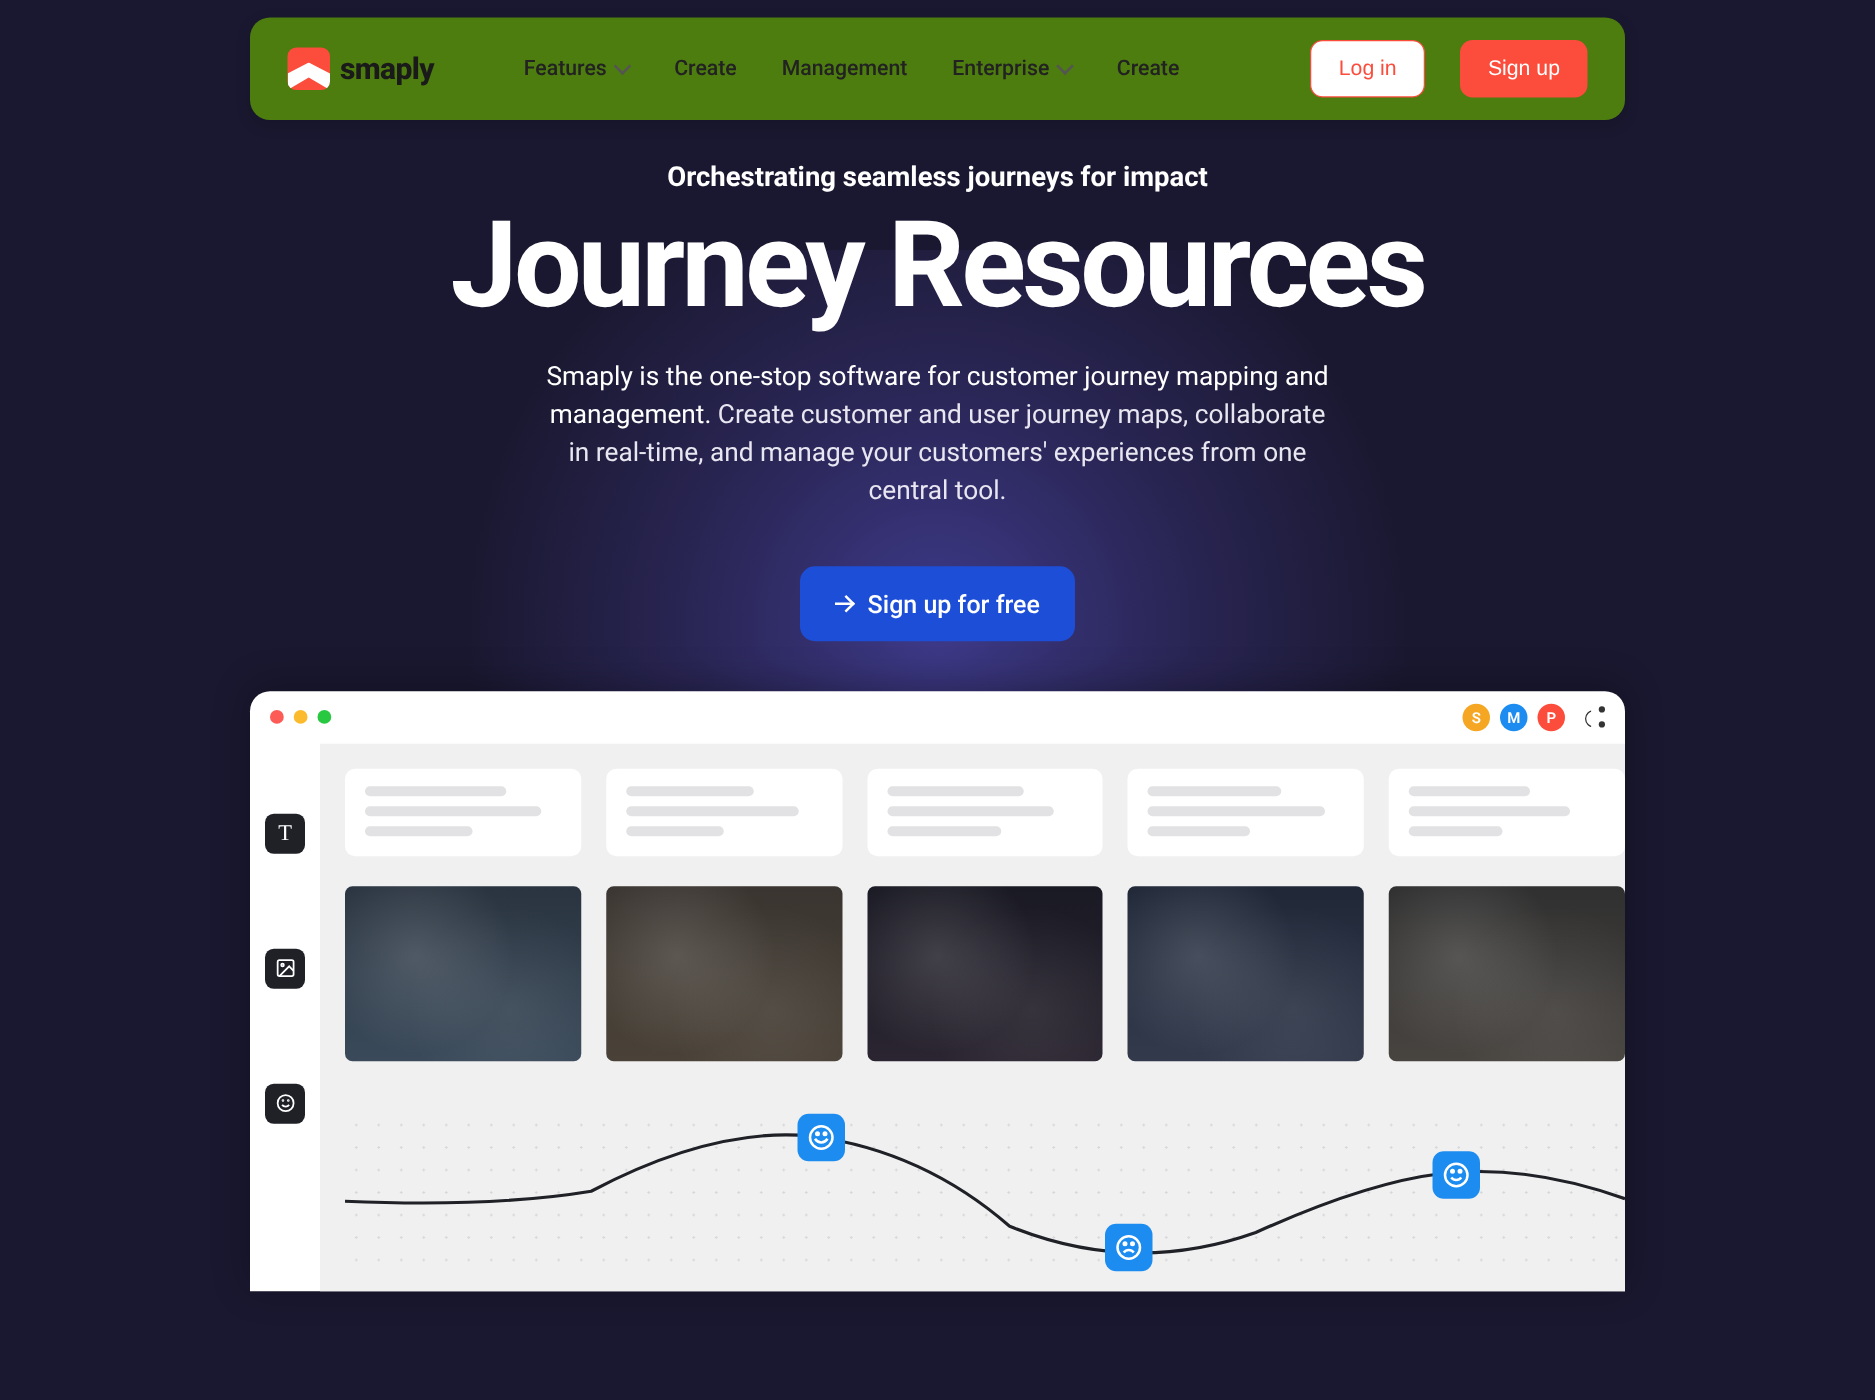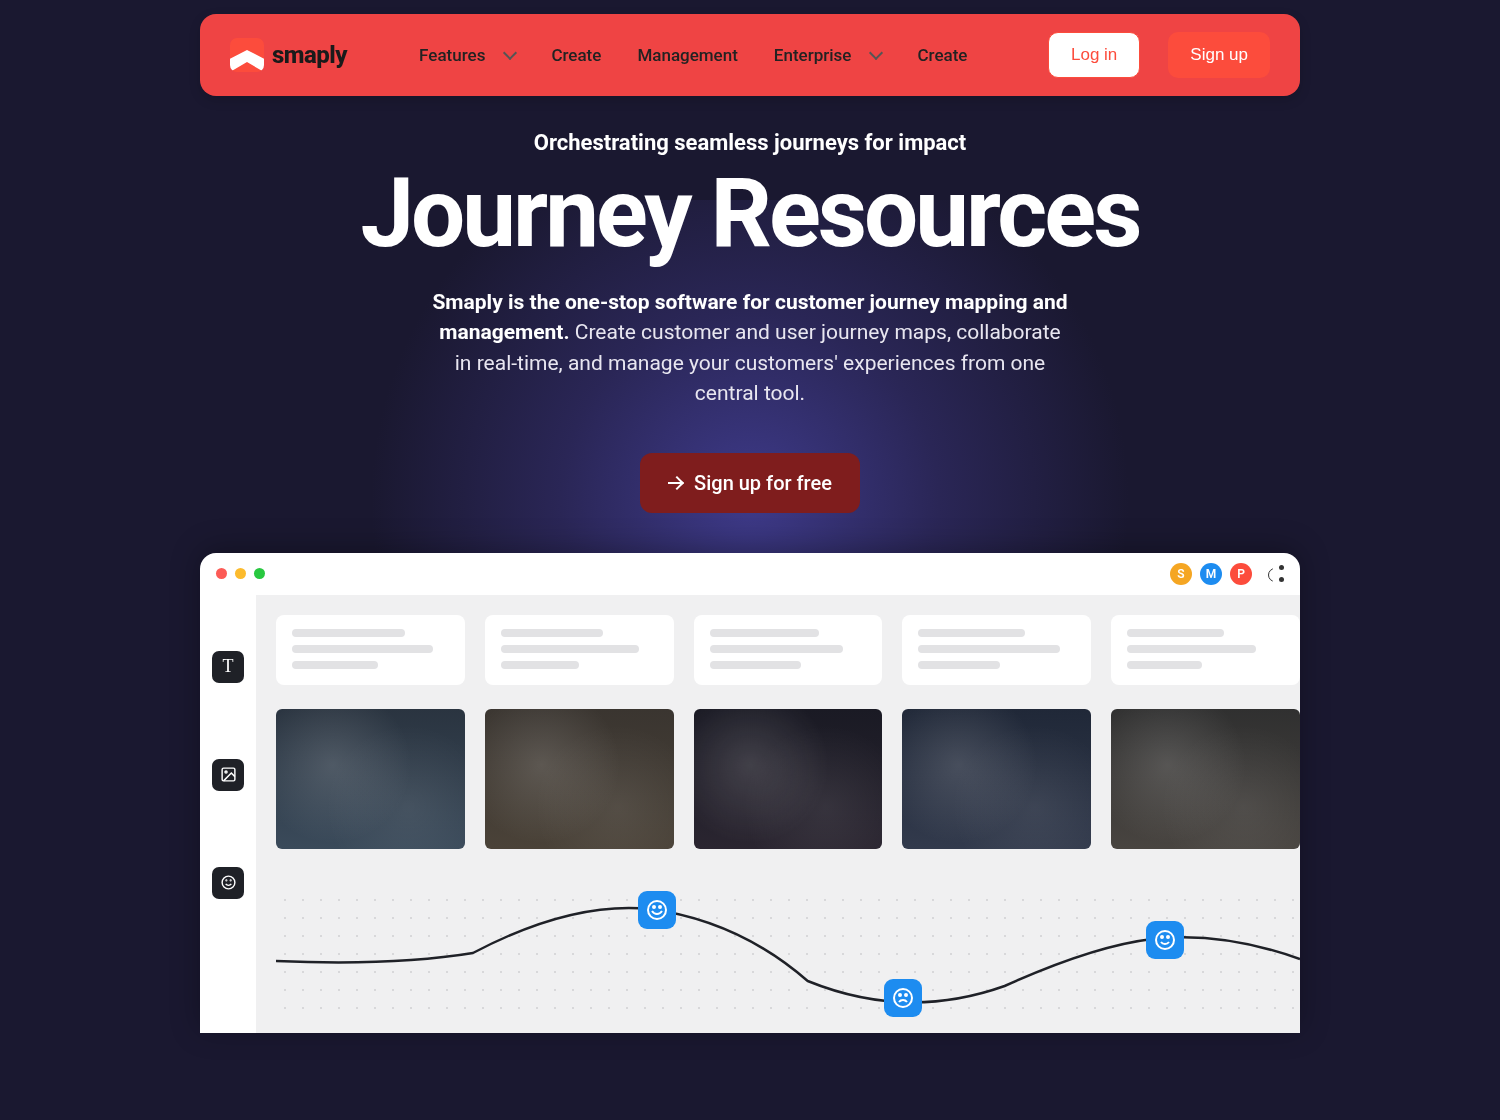--- a/index.html
+++ b/index.html
@@ -1,34 +1,34 @@
 <!DOCTYPE html>
 <html><head>
 <meta charset="utf-8">
 <style>
 *{box-sizing:border-box;margin:0;padding:0}
 body{font-family:-apple-system,BlinkMacSystemFont,"Segoe UI",Roboto,Helvetica,Arial,sans-serif;background:#1a1830;width:1500px;height:1120px;overflow:hidden;position:relative}
 .bg-glow{position:absolute;top:200px;left:50%;transform:translateX(-50%);width:900px;height:600px;background:radial-gradient(circle,#3e3a8a 0%,#2a2656 35%,transparent 70%);z-index:0}
-.nav{position:relative;z-index:2;margin:14px auto 0;width:1100px;background:#ef4444;border-radius:16px;padding:18px 30px;display:flex;align-items:center;box-shadow:0 4px 12px rgba(0,0,0,.15)}
+.nav{position:relative;z-index:2;margin:14px auto 0;width:1100px;background:#4d7c0f;border-radius:16px;padding:18px 30px;display:flex;align-items:center;box-shadow:0 4px 12px rgba(0,0,0,.15)}
 .logo{display:flex;align-items:center;gap:8px;font-weight:800;font-size:24px;color:#1a1a1a;letter-spacing:-.5px}
 .logo-mark{width:34px;height:34px;background:#fc4c3c;border-radius:7px;position:relative;overflow:hidden}
 .logo-mark::after{content:"";position:absolute;bottom:0;left:0;width:100%;height:65%;background:#fff;clip-path:polygon(0 100%,0 40%,50% 0,100% 40%,100% 100%,50% 55%)}
 .nav-items{display:flex;gap:36px;margin-left:72px;font-size:17px;color:#222;font-weight:500}
-.nav-item{display:flex;align-items:center;gap:20px;cursor:pointer}
+.nav-item{display:flex;align-items:center;gap:8px;cursor:pointer}
 .chev{width:10px;height:10px;border-right:2px solid #555;border-bottom:2px solid #555;transform:rotate(45deg);margin-top:-4px}
 .nav-cta{margin-left:auto;display:flex;gap:28px}
 .btn{padding:12px 22px;border-radius:10px;font-size:17px;font-weight:500;cursor:pointer;border:none}
 .btn-login{background:#fff;color:#fc4c3c;border:1.5px solid #fc4c3c}
 .btn-signup{background:#fc4c3c;color:#fff}
 .hero{position:relative;z-index:1;text-align:center;color:#fff;margin:34px auto 0;width:1000px}
 .tagline{font-size:22px;font-weight:700;margin-bottom:10px}
 .headline{font-size:96px;font-weight:700;letter-spacing:-3px;line-height:1.02}
 .sub{font-size:21px;line-height:1.45;margin:24px auto 0;max-width:640px;font-weight:400;color:#e8e6f0}
-.sub b{color:#fff;font-weight:700}
-.cta-big{display:inline-flex;align-items:center;gap:10px;background:#7f1d1d;color:#fff;font-size:20px;font-weight:500;padding:18px 28px;border-radius:12px;margin-top:44px;cursor:pointer}
+.sub b{color:#fff;font-weight:400}
+.cta-big{display:inline-flex;align-items:center;gap:10px;background:#1d4ed8;color:#fff;font-size:20px;font-weight:500;padding:18px 28px;border-radius:12px;margin-top:44px;cursor:pointer}
 .arrow-icon{width:16px;height:16px;position:relative}
 .arrow-icon::before{content:"";position:absolute;top:50%;left:0;width:14px;height:2px;background:#fff;transform:translateY(-50%)}
 .arrow-icon::after{content:"";position:absolute;top:50%;right:2px;width:8px;height:8px;border-top:2px solid #fff;border-right:2px solid #fff;transform:translateY(-50%) rotate(45deg)}
 .app-window{position:relative;z-index:2;width:1100px;margin:40px auto 0;background:#fff;border-radius:16px 16px 0 0;box-shadow:0 -4px 30px rgba(0,0,0,.3);overflow:hidden;height:480px}
 .titlebar{display:flex;align-items:center;padding:10px 16px;gap:8px}
 .dot{width:11px;height:11px;border-radius:50%}
 .tb-right{margin-left:auto;display:flex;gap:8px;align-items:center}
 .avatar{width:22px;height:22px;border-radius:50%;color:#fff;font-size:12px;display:flex;align-items:center;justify-content:center;font-weight:600}
 .share-ic{width:18px;height:18px;position:relative;margin-left:6px}
 .share-ic::before{content:"";position:absolute;left:2px;top:3px;width:12px;height:12px;border:1.5px solid #333;border-radius:50%;background:#fff;clip-path:polygon(0 0,35% 0,35% 100%,0 100%)}

